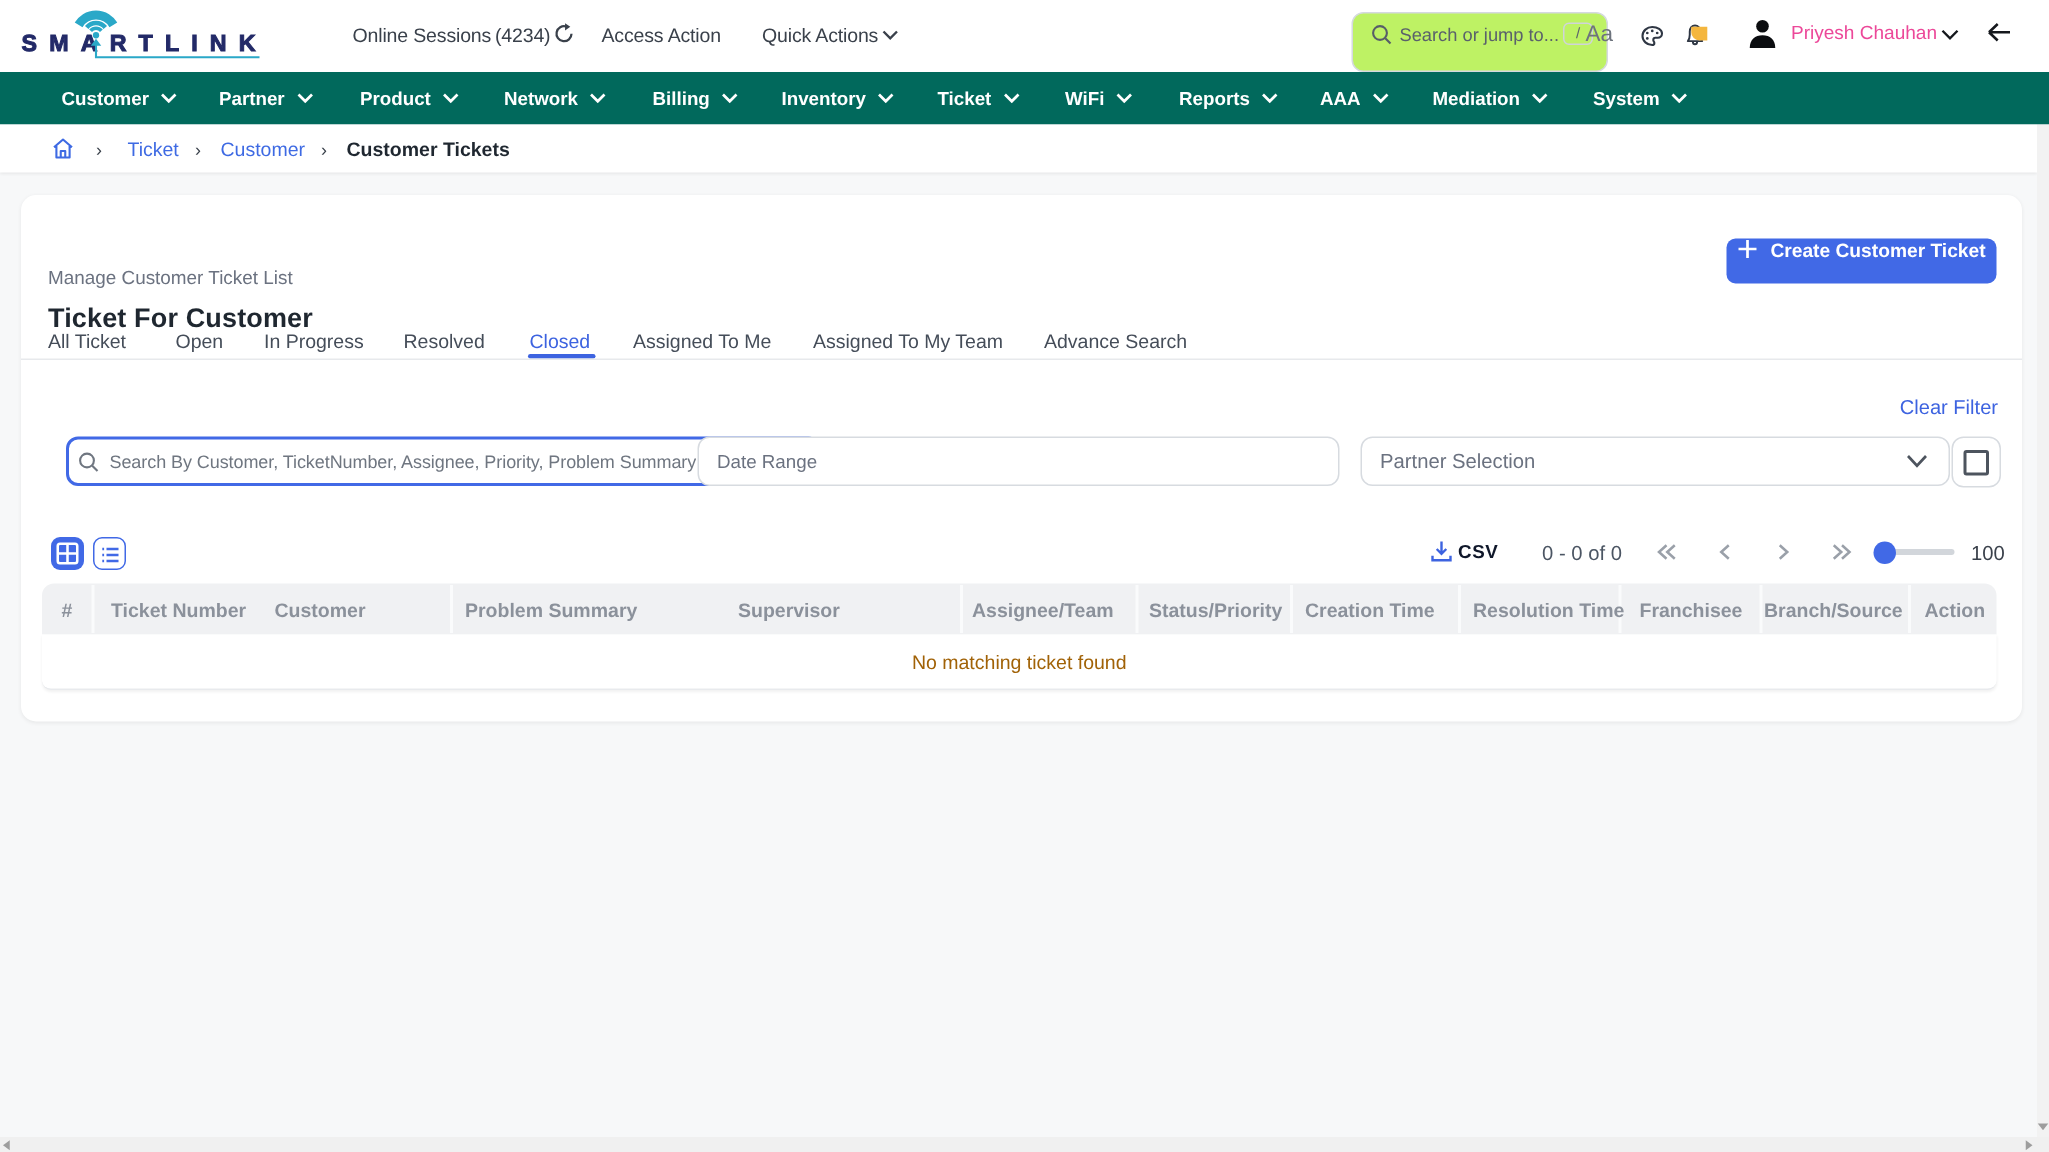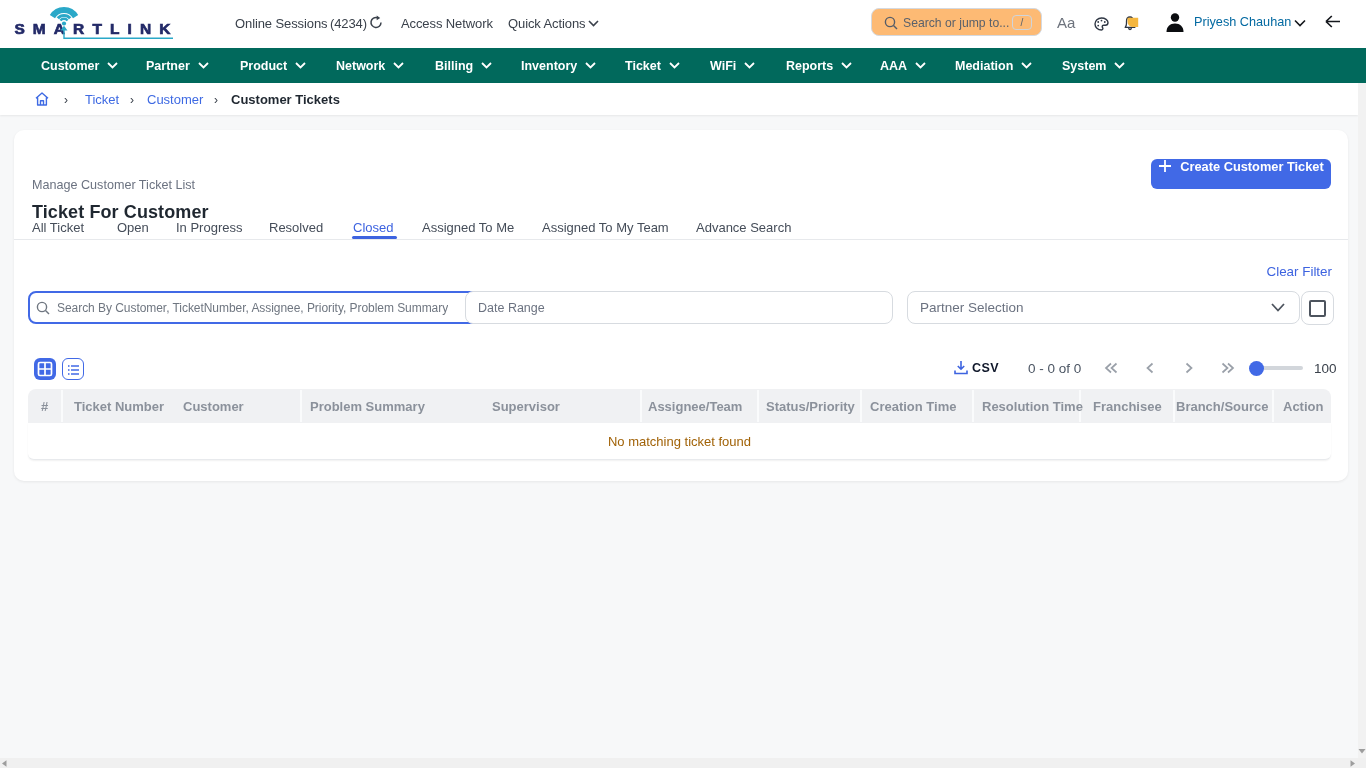--- a/index.html
+++ b/index.html
@@ -32,21 +32,21 @@
 
 #tabs { position:absolute; left:0; top:90px; width:1334px; height:19px; font-size:13px; color:#454d59; }
 #tabs .tb { position:absolute; top:0; white-space:nowrap; }
 #tabs .active { color:#3d63e0; font-weight:400; }
 #closedline { position:absolute; left:338px; top:106px; width:45px; height:3px; background:#3d63e0; border-radius:2px; }
 #tabline { position:absolute; left:0; top:109px; width:1334px; height:1px; background:#e7e9ec; }
 
 #clearfilter { position:absolute; right:16px; top:134px; font-size:13.4px; color:#3d63e0; }
 
 .inputbox { position:absolute; top:161px; height:33px; background:#fff; border:1px solid #d7dbe0; border-radius:8px; font-size:12.5px; color:#6b7280; display:flex; align-items:center; }
-#searchbox { left:14px; width:503px; border:2px solid #4169e6; color:#6f7680; font-size:12px; letter-spacing:-0.05px; }
+#searchbox { left:30px; width:503px; border:2px solid #4169e6; color:#6f7680; font-size:12px; letter-spacing:-0.05px; }
 #daterange { left:451px; width:428px; }
 #partnersel { left:893px; width:393px; justify-content:space-between; }
 #selbtn { position:absolute; left:1287px; top:161px; width:33px; height:34px; border:1px solid #d7dbe0; border-radius:8px; background:#fff; }
 #selbtn .sq { position:absolute; left:7px; top:8px; width:17px; height:17px; border:2.5px solid #4d545e; border-radius:2px; }
 
 .togglebtn { position:absolute; top:228px; width:22px; height:22px; border-radius:6px; }
 #tg1 { left:20px; background:#4169e6; }
 #tg2 { left:48px; background:#fff; border:1.5px solid #4169e6; }
 
 
@@ -74,27 +74,27 @@
     <circle cx="52" cy="19.5" r="2.1" fill="#2aa8c8"></circle>
     <path d="M52 21.8 L55.5 26.5 L48.5 26.5 Z" fill="#2aa8c8"></path>
     <path d="M52 26 L52 34.2 L161 34.2" stroke="#2aa8c8" stroke-width="1.4" fill="none"></path>
   </svg>
   <span class="toptxt" style="left:235px;top:16px">Online Sessions</span>
   <span class="toptxt" style="left:330px;top:16px">(4234)</span>
   <svg class="abs" style="left:369px;top:15px" width="14" height="15" viewBox="0 0 14 15">
       <path d="M12 7.5 A5 5 0 1 1 8.5 2.7" stroke="#3a414b" stroke-width="1.5" fill="none"></path>
       <path d="M7.7 0.5 L11.2 2.9 L7.7 5.3 Z" fill="#3a414b"></path>
     </svg>
-  <span class="toptxt" style="left:401px;top:16px">Access Network</span>
+  <span class="toptxt" style="left:401px;top:16px">Access Action</span>
   <span class="toptxt" style="left:508px;top:16px">Quick Actions</span>
   <svg class="abs" style="left:588px;top:20px" width="11" height="7" viewBox="0 0 11 7">
       <path d="M1 1 L5.5 5.5 L10 1" stroke="#3a414b" stroke-width="1.6" fill="none"></path>
     </svg>
 
-  <div class="abs" style="left:871px;top:8px;width:171px;height:28px;border:1px solid #d5d9df;border-radius:8px;background:#fdba74">
+  <div class="abs" style="left:901px;top:8px;width:171px;height:40px;border:1px solid #d5d9df;border-radius:8px;background:#bef264">
     <svg class="abs" style="left:12px;top:7px" width="14" height="14" viewBox="0 0 14 14">
         <circle cx="6" cy="6" r="4.6" stroke="#565d68" stroke-width="1.4" fill="none"></circle>
         <path d="M9.5 9.5 L13 13" stroke="#565d68" stroke-width="1.4"></path>
       </svg>
     <span class="abs" style="left:31px;top:7px;font-size:12.2px;color:#5a616b">Search or jump to...</span>
     <span class="abs" style="left:140px;top:6px;width:20px;height:15px;border:1px solid #cfd4da;border-radius:4px;font-size:10px;color:#5a616b;text-align:center;line-height:14px">/</span>
   </div>
 
   <span class="abs" style="left:1057px;top:14px;font-size:15px;color:#6d737d">Aa</span>
 
@@ -109,21 +109,21 @@
   <svg class="abs" style="left:1123px;top:14px" width="17" height="17" viewBox="0 0 17 17">
     <path d="M2.2 13.4 L11.8 13.4 C10.8 12.3 10.5 11.2 10.5 9.2 L10.5 7.2 C10.5 4.6 9 3 7 3 C5 3 3.5 4.6 3.5 7.2 L3.5 9.2 C3.5 11.2 3.2 12.3 2.2 13.4 Z" stroke="#2f3744" stroke-width="1.3" fill="none" stroke-linejoin="round"></path>
     <path d="M5.6 13.8 C5.6 14.9 6.2 15.5 7 15.5 C7.8 15.5 8.4 14.9 8.4 13.8" stroke="#2f3744" stroke-width="1.3" fill="none"></path>
     <path d="M4.5 3.8 L15.2 3.8 L15.2 13 L10 13 A5.5 5.5 0 0 1 4.5 7.5 Z" fill="#f4b63e"></path>
   </svg>
 
   <svg class="abs" style="left:1165px;top:12px" width="20" height="21" viewBox="0 0 20 21">
     <circle cx="10" cy="5.5" r="4.2" fill="#0b0d10"></circle>
     <path d="M1.5 20 C1.5 14.5 5 11.5 10 11.5 C15 11.5 18.5 14.5 18.5 20 Z" fill="#0b0d10"></path>
   </svg>
-  <span class="abs" style="left:1194px;top:15px;font-size:12.7px;color:#0369a1">Priyesh Chauhan</span>
+  <span class="abs" style="left:1194px;top:15px;font-size:12.7px;color:#ec4899">Priyesh Chauhan</span>
   <svg class="abs" style="left:1294px;top:19px" width="12" height="8" viewBox="0 0 12 8">
       <path d="M1 1.5 L6 6.5 L11 1.5" stroke="#15181d" stroke-width="1.6" fill="none"></path>
     </svg>
   <svg class="abs" style="left:1325px;top:15px" width="16" height="13" viewBox="0 0 16 13">
       <path d="M1 6.5 L15 6.5 M1 6.5 L6.8 1 M1 6.5 L6.8 12" stroke="#15181d" stroke-width="1.7" fill="none"></path>
     </svg>
 </div>
 
 <div id="gnav">
   <div class="gitem" style="left:41px">Customer<svg width="11" height="7" viewBox="0 0 11 7">

